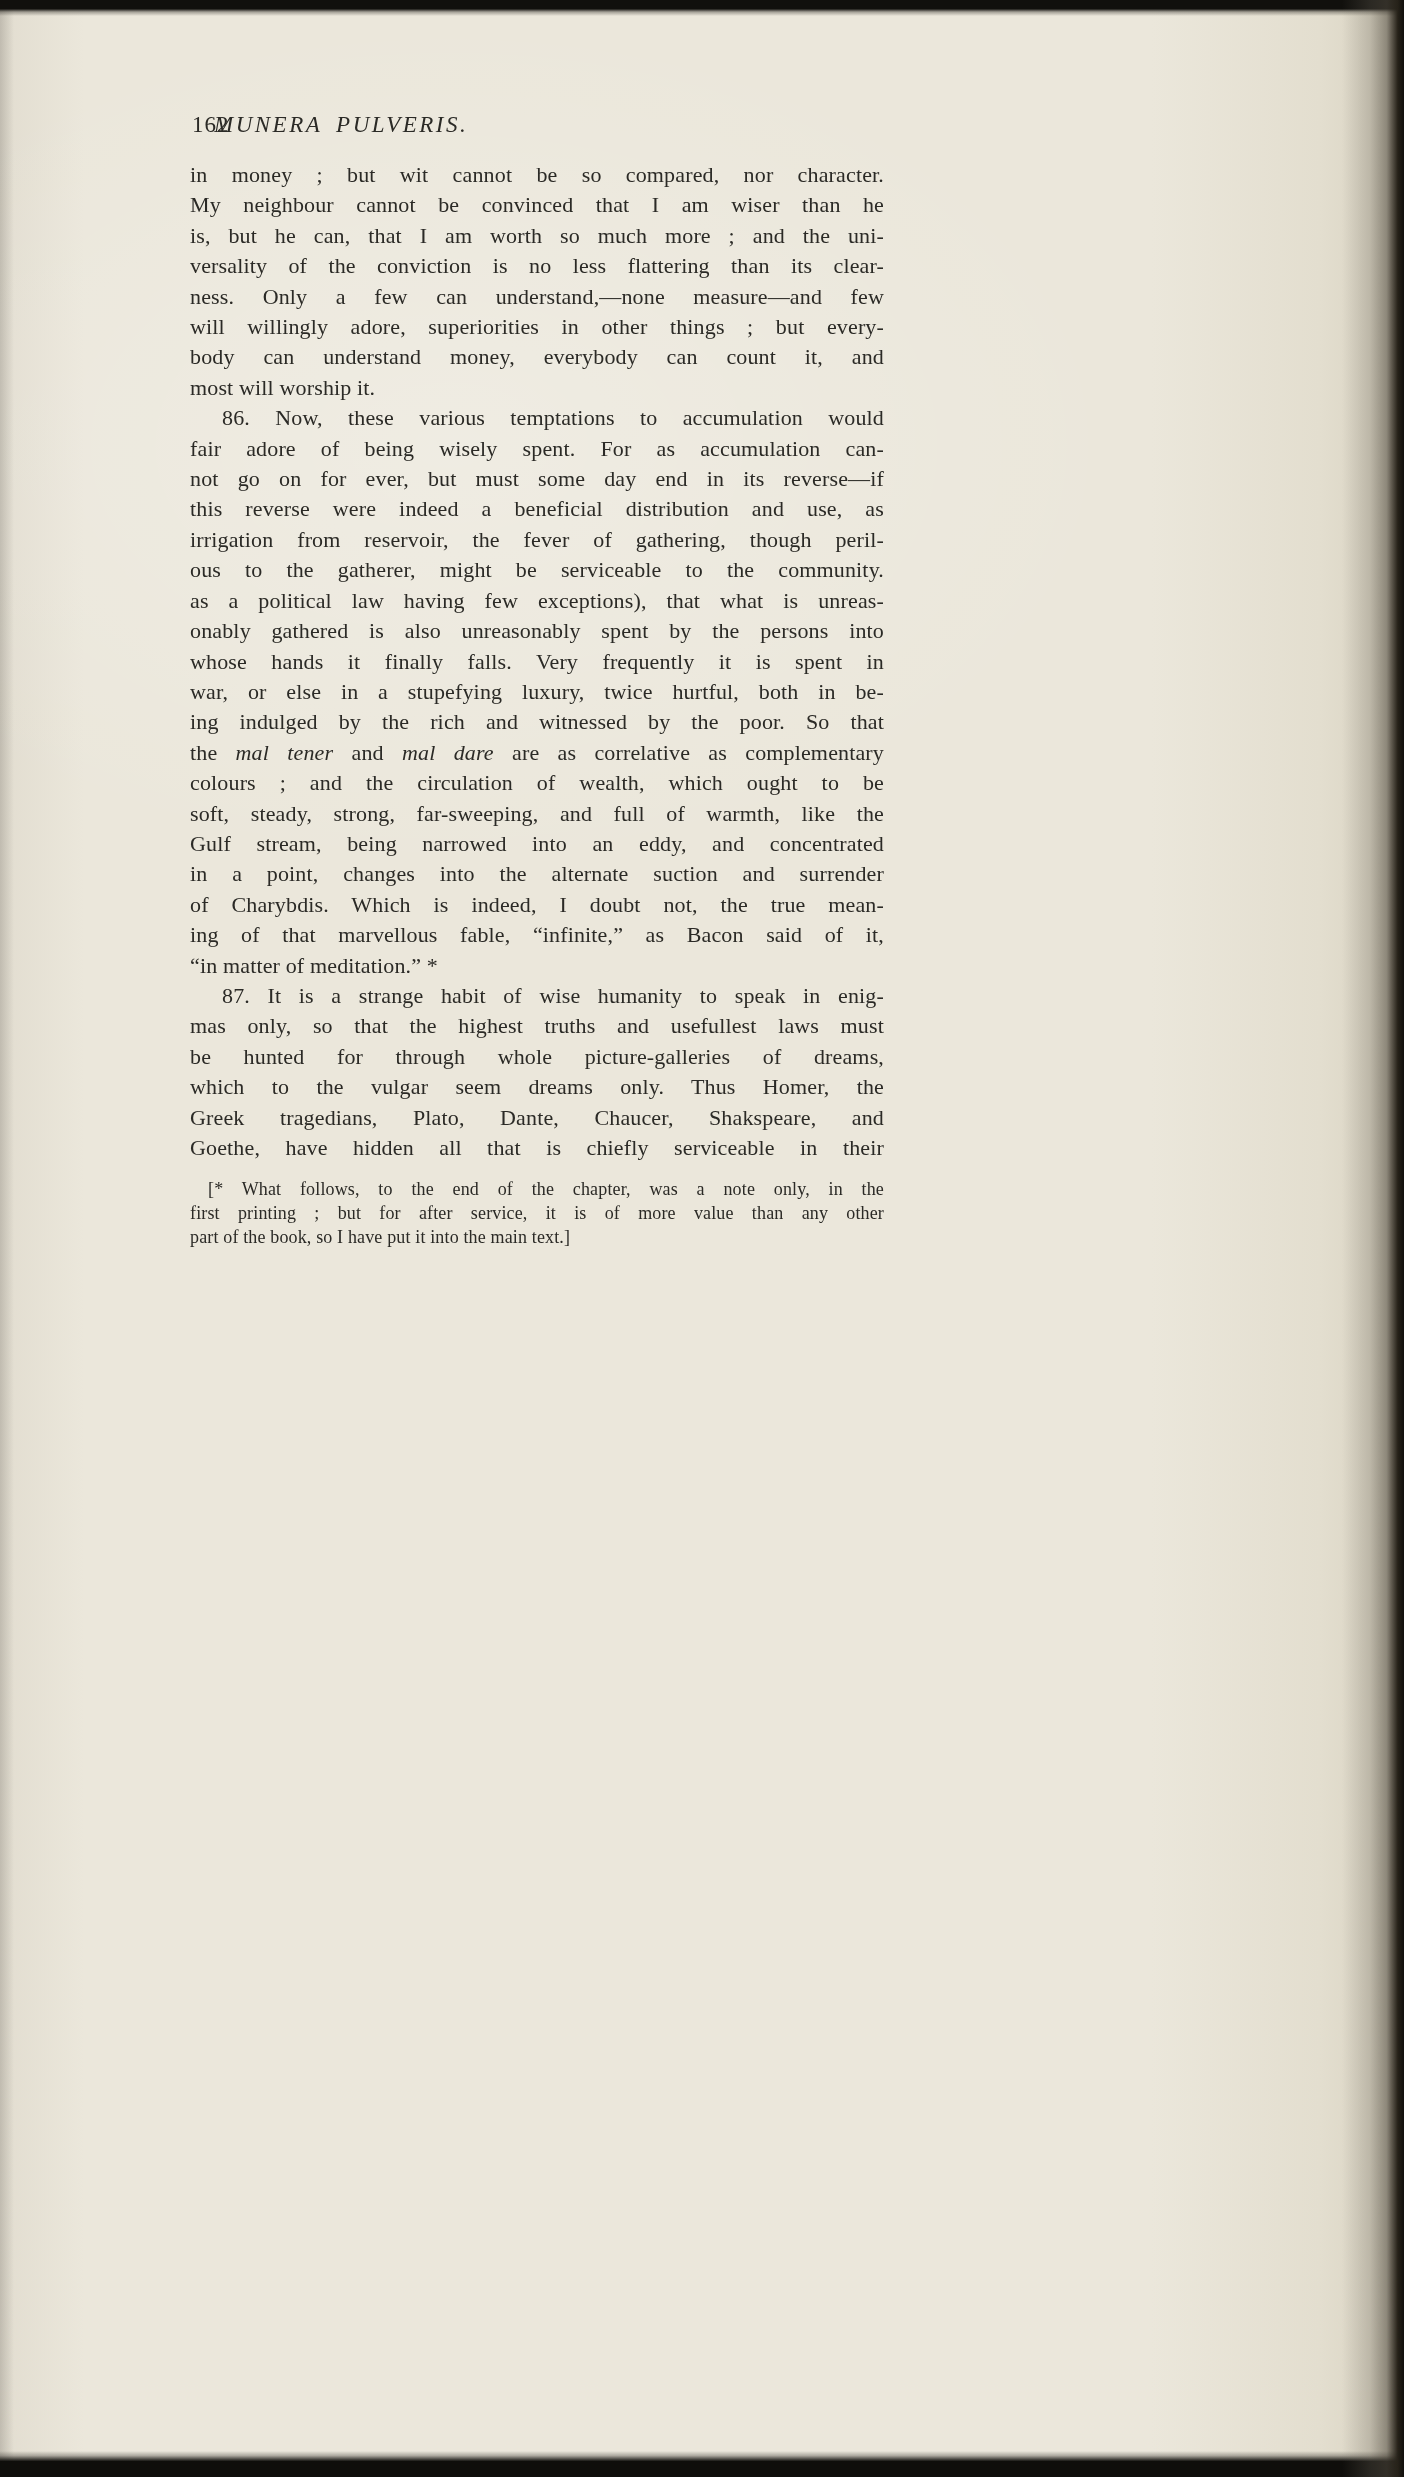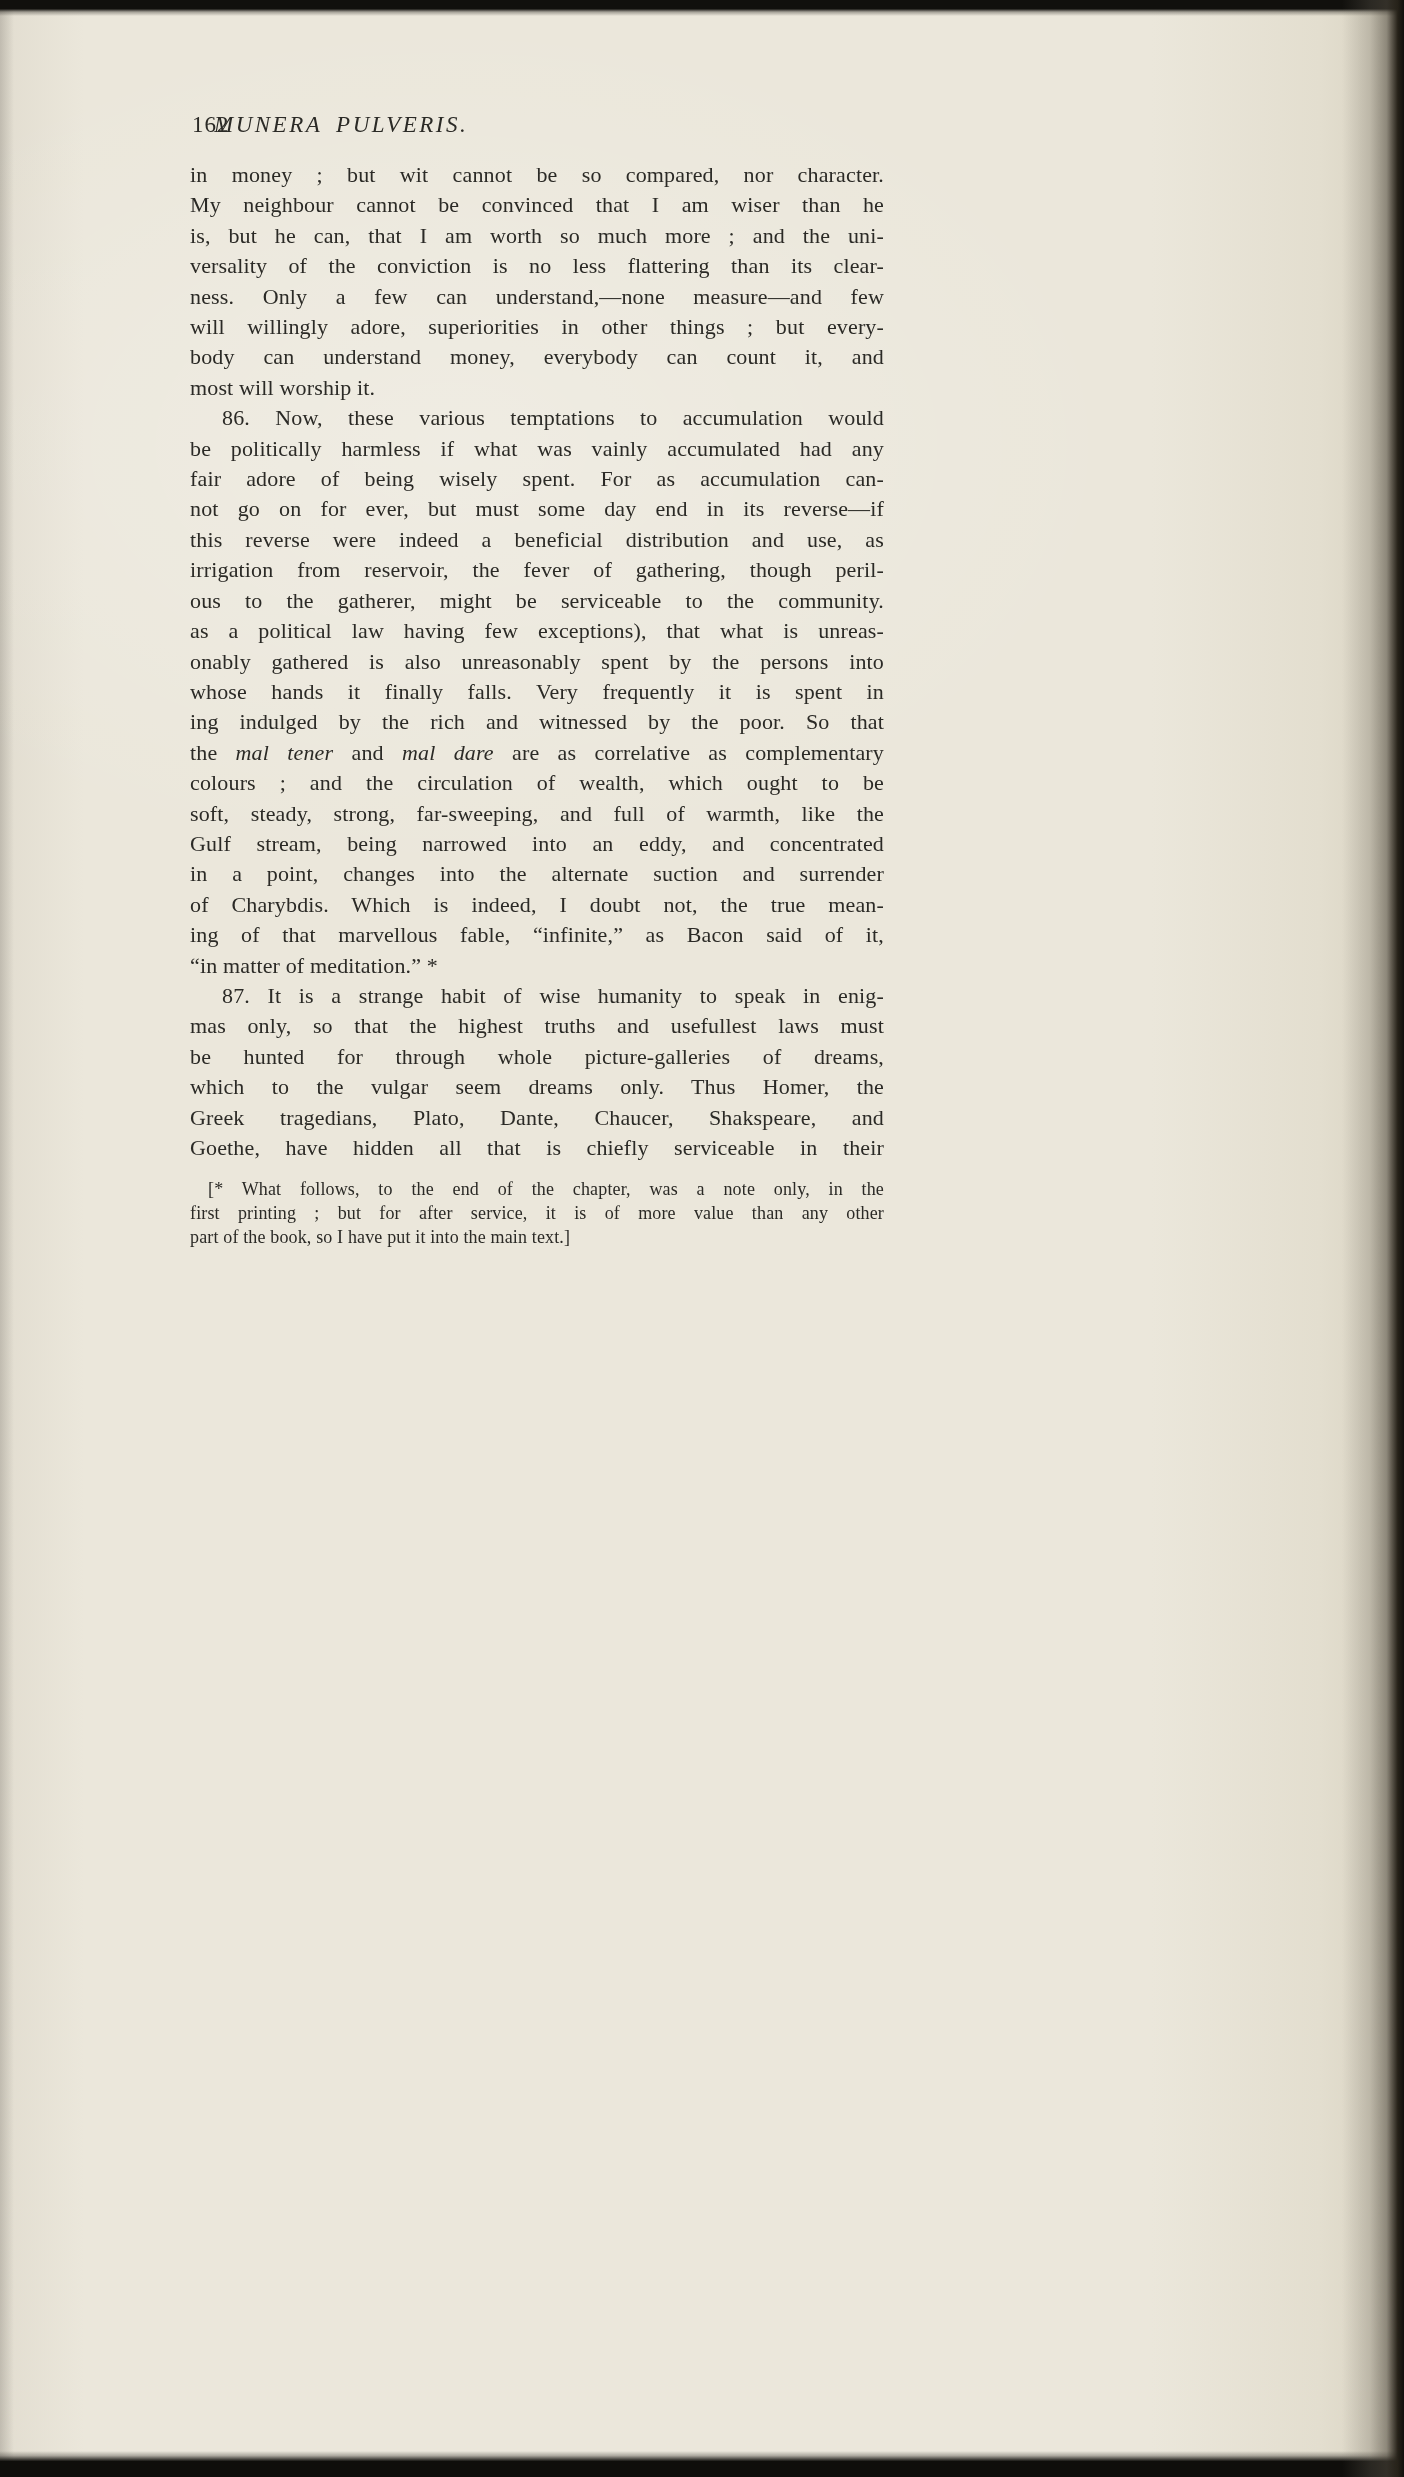--- a/index.html
+++ b/index.html
@@ -100,29 +100,29 @@
           <div class="line">My neighbour cannot be convinced that I am wiser than he</div>
           <div class="line">is, but he can, that I am worth so much more ; and the uni-</div>
           <div class="line">versality of the conviction is no less flattering than its clear-</div>
           <div class="line">ness.  Only a few can understand,—none measure—and few</div>
           <div class="line">will willingly adore, superiorities in other things ; but every-</div>
           <div class="line">body can understand money, everybody can count it, and</div>
           <div class="line no-just">most will worship it.</div>
         </div>
         <div class="paragraph indent-first">
           <div class="line">86. Now, these various temptations to accumulation would</div>
-          <div class="line">be politically harmless if what was vainly accumulated had any</div>
           <div class="line">fair adore of being wisely spent.  For as accumulation can-</div>
           <div class="line">not go on for ever, but must some day end in its reverse—if</div>
           <div class="line">this reverse were indeed a beneficial distribution and use, as</div>
           <div class="line">irrigation from reservoir, the fever of gathering, though peril-</div>
           <div class="line">ous to the gatherer, might be serviceable to the community.</div>
           <div class="line">as a political law having few exceptions), that what is unreas-</div>
           <div class="line">onably gathered is also unreasonably spent by the persons into</div>
           <div class="line">whose hands it finally falls.  Very frequently it is spent in</div>
+          <div class="line">war, or else in a stupefying luxury, twice hurtful, both in be-</div>
           <div class="line">ing indulged by the rich and witnessed by the poor.  So that</div>
           <div class="line">the <i>mal tener</i> and <i>mal dare</i> are as correlative as complementary</div>
           <div class="line">colours ; and the circulation of wealth, which ought to be</div>
           <div class="line">soft, steady, strong, far-sweeping, and full of warmth, like the</div>
           <div class="line">Gulf stream, being narrowed into an eddy, and concentrated</div>
           <div class="line">in a point, changes into the alternate suction and surrender</div>
           <div class="line">of Charybdis.  Which is indeed, I doubt not, the true mean-</div>
           <div class="line">ing of that marvellous fable, “infinite,” as Bacon said of it,</div>
           <div class="line no-just">“in matter of meditation.” *</div>
         </div>

